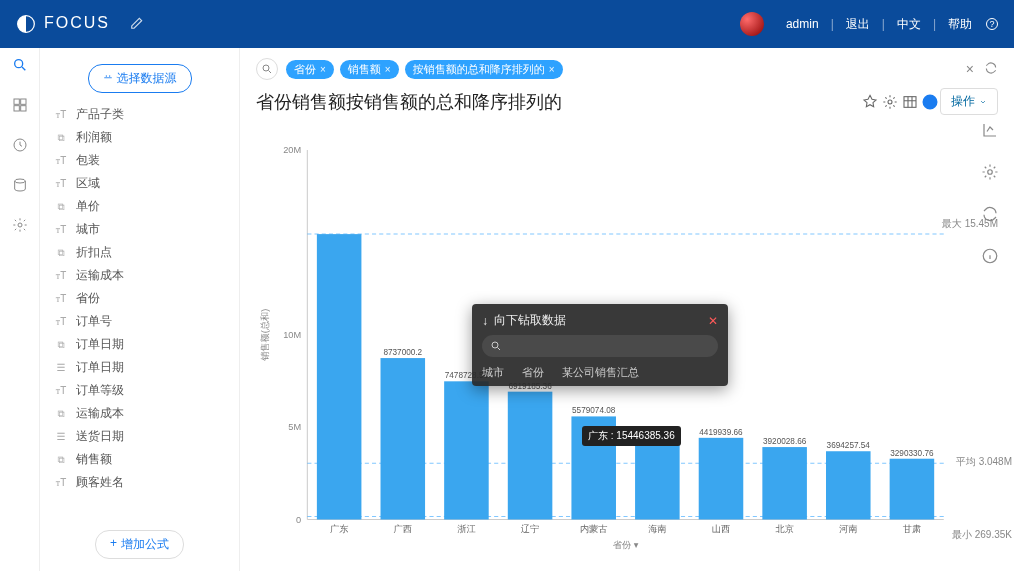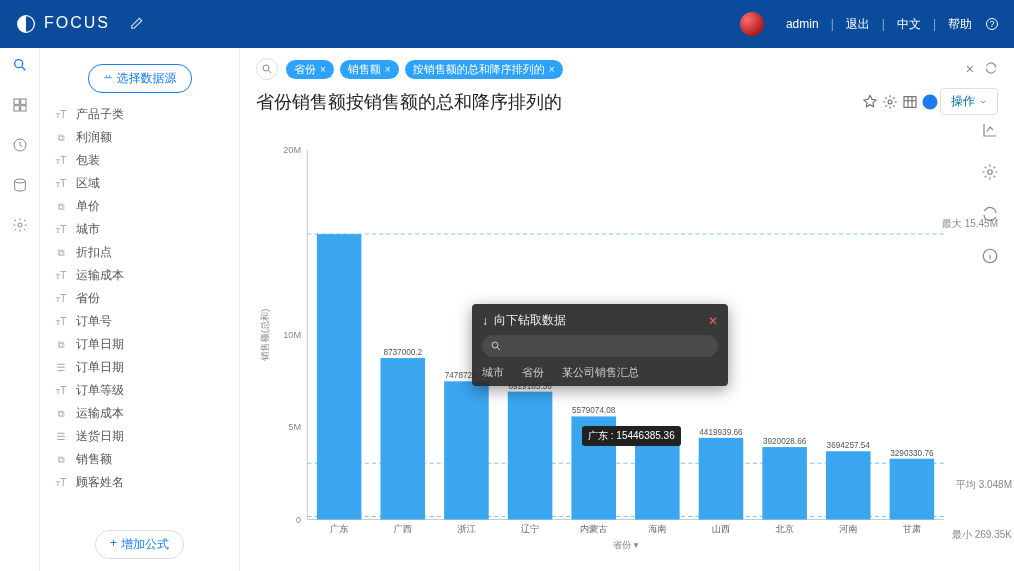--- a/index.html
+++ b/index.html
@@ -310,21 +310,21 @@
           <rect x="555.3" y="303.50336428" width="43.4" height="66.49663571999997" fill="#3aa6ef"></rect>
           <text x="577" y="300.50336428" text-anchor="middle" font-size="8" fill="#555">3694257.54</text>
           <text x="577" y="382" text-anchor="middle" font-size="9" fill="#666">河南</text>
           <rect x="617.3" y="310.77404632" width="43.4" height="59.225953679999975" fill="#3aa6ef"></rect>
           <text x="639" y="307.77404632" text-anchor="middle" font-size="8" fill="#555">3290330.76</text>
           <text x="639" y="382" text-anchor="middle" font-size="9" fill="#666">甘肃</text>
           <text x="360" y="398" text-anchor="middle" font-size="9" fill="#888">省份 ▾</text>
           <text x="12" y="190" text-anchor="middle" font-size="9" fill="#888" transform="rotate(-90 12 190)">销售额(总和)</text>
         </svg>
       <span class="ref-label" id="ref-max" style="right: 16px; top: 97.847px;">最大 15.45M</span>
-      <span class="ref-label" id="ref-avg" style="right: 2px; top: 359px;">平均 3.048M</span>
+      <span class="ref-label" id="ref-avg" style="right: 2px; top: 336px;">平均 3.048M</span>
       <span class="ref-label" id="ref-min" style="right: 2px; top: 408.76px;">最小 269.35K</span>
     </div>
 
     <div class="right-rail">
       <span class="rico">
           <svg width="18" height="18" viewBox="0 0 24 24" fill="none" stroke="currentColor" stroke-width="1.6">
             <path d="M4 4v16h16M8 14l4-6 4 4"></path>
           </svg>
         </span>
       <span class="rico">

